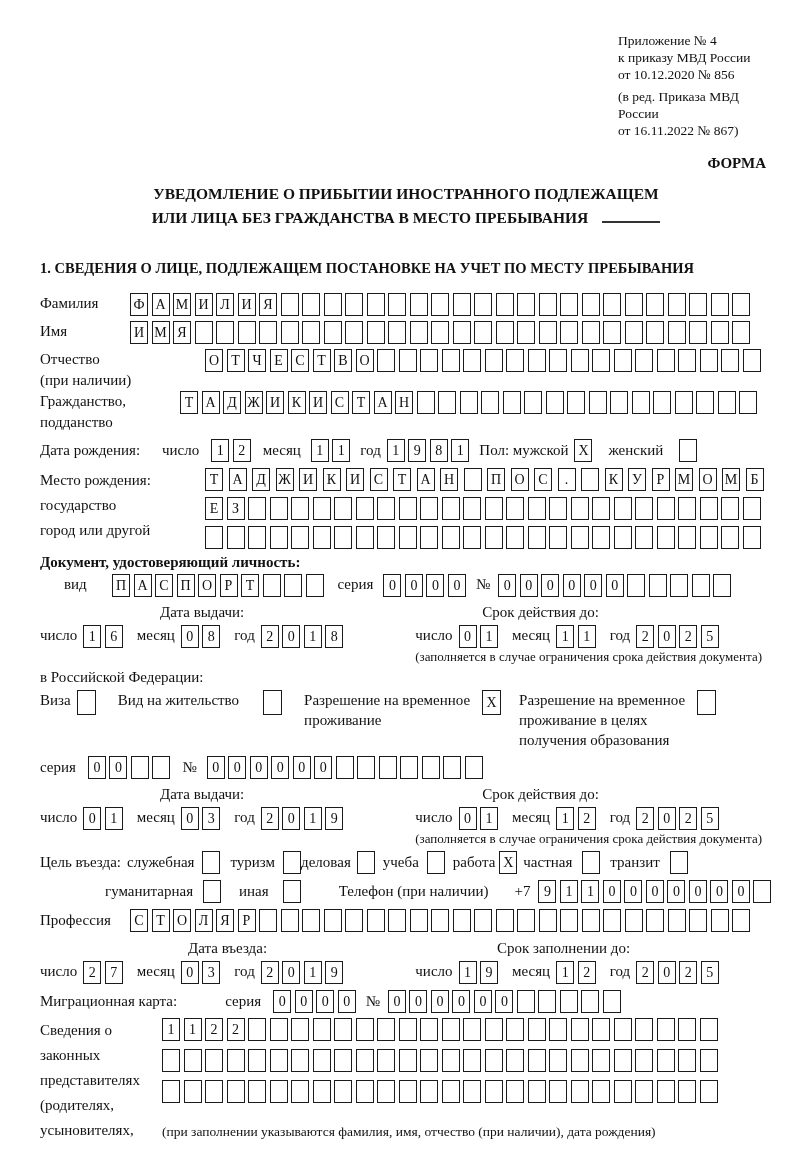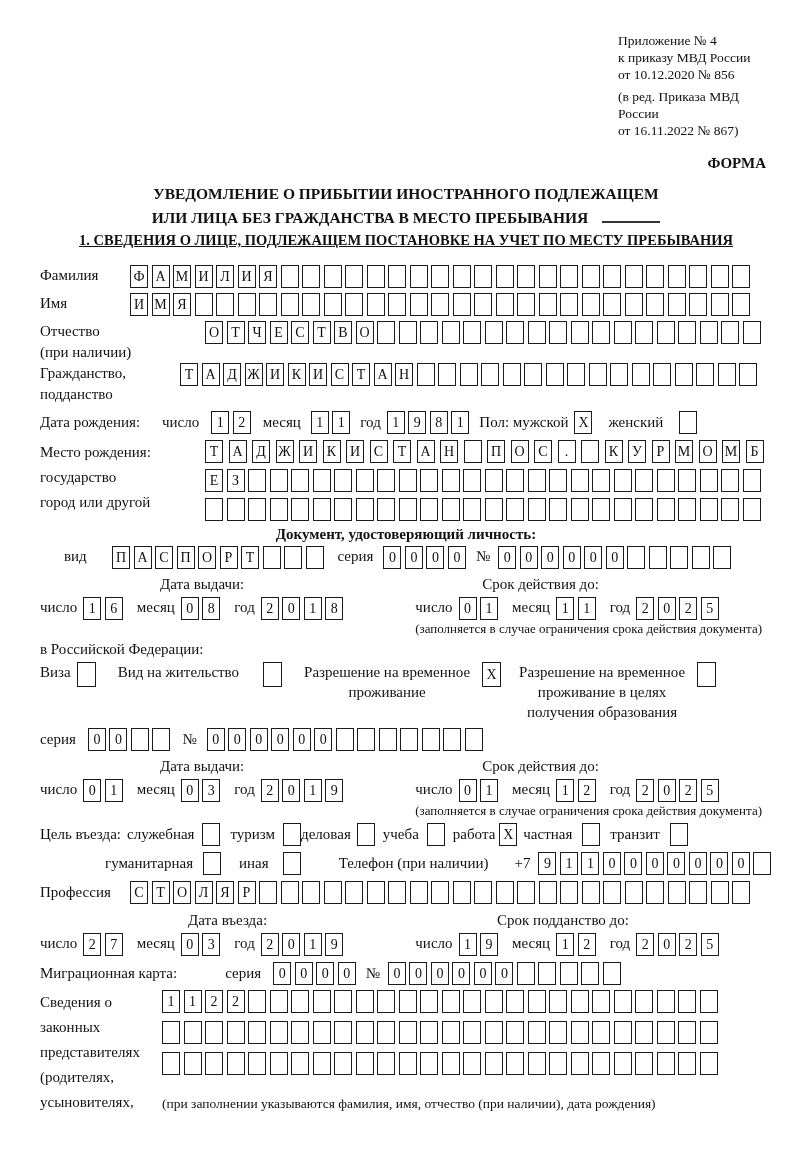--- a/index.html
+++ b/index.html
@@ -7,33 +7,33 @@
     width:800px;height:1163px;overflow:hidden;color:#111;
     font-family:"Liberation Serif","DejaVu Serif",serif;
     font-size:15px;
   }
   .page{padding:32px 28px 0 40px;box-sizing:border-box;}
   .annex{margin-left:578px;font-size:13.5px;line-height:17px;}
   .annex .gap{margin-top:5px;}
   .form-word{text-align:right;padding-right:6px;font-weight:bold;margin-top:16px;font-size:15px;}
   .title{text-align:center;font-weight:bold;font-size:15.5px;line-height:24px;margin-top:10px;}
   .uline{display:inline-block;width:58px;border-bottom:2px solid #333;margin-left:14px;height:14px;}
-  .sec-heading{font-weight:bold;font-size:14.5px;text-align:center;margin-top:0;line-height:21px;text-decoration:underline;}
+  .sec-heading{font-weight:bold;font-size:14.5px;margin-top:28px;line-height:21px;}
   .frow{display:flex;align-items:flex-start;line-height:21px;}
   .lbl{flex:none;}
   .boxes{display:inline-flex;gap:3.5px;flex:none;}
   .boxes.wide{gap:5.5px;}
   .cbox{
     box-sizing:border-box;width:18px;height:23px;border:1.8px solid #1b1b1b;
     display:inline-flex;align-items:center;justify-content:center;
     font-size:14px;background:#fff;flex:none;
   }
   .checkbox .cbox{width:19px;height:25px;}
   .note{font-size:13px;line-height:18px;}
-  .ctr{text-align:center;}
+  .ctr{}
   .dg{display:inline-flex;align-items:flex-start;gap:6px;}
   .col{display:flex;flex-direction:column;}
 </style>
 </head>
 <body>
 
 <div class="page">
 
   <div class="annex">
     <div>Приложение № 4</div>
@@ -587,21 +587,21 @@
         <span class="cbox"></span>
         <span class="cbox"></span>
         <span class="cbox"></span>
         <span class="cbox"></span>
         <span class="cbox"></span>
       </span>
   </div>
 
   <div class="frow" style="margin-top:6px">
     <span style="margin-left:148px">Дата въезда:</span>
-    <span style="margin-left:230px">Срок подданство до:</span>
+    <span style="margin-left:230px">Срок заполнении до:</span>
   </div>
   <div class="frow" style="margin-top:2px;align-items:center">
     <span class="dg">
       <span>число</span>
         <span class="boxes">
           <span class="cbox">2</span>
           <span class="cbox">7</span>
         </span>
       <span style="margin-left:8px">месяц</span>
         <span class="boxes">

